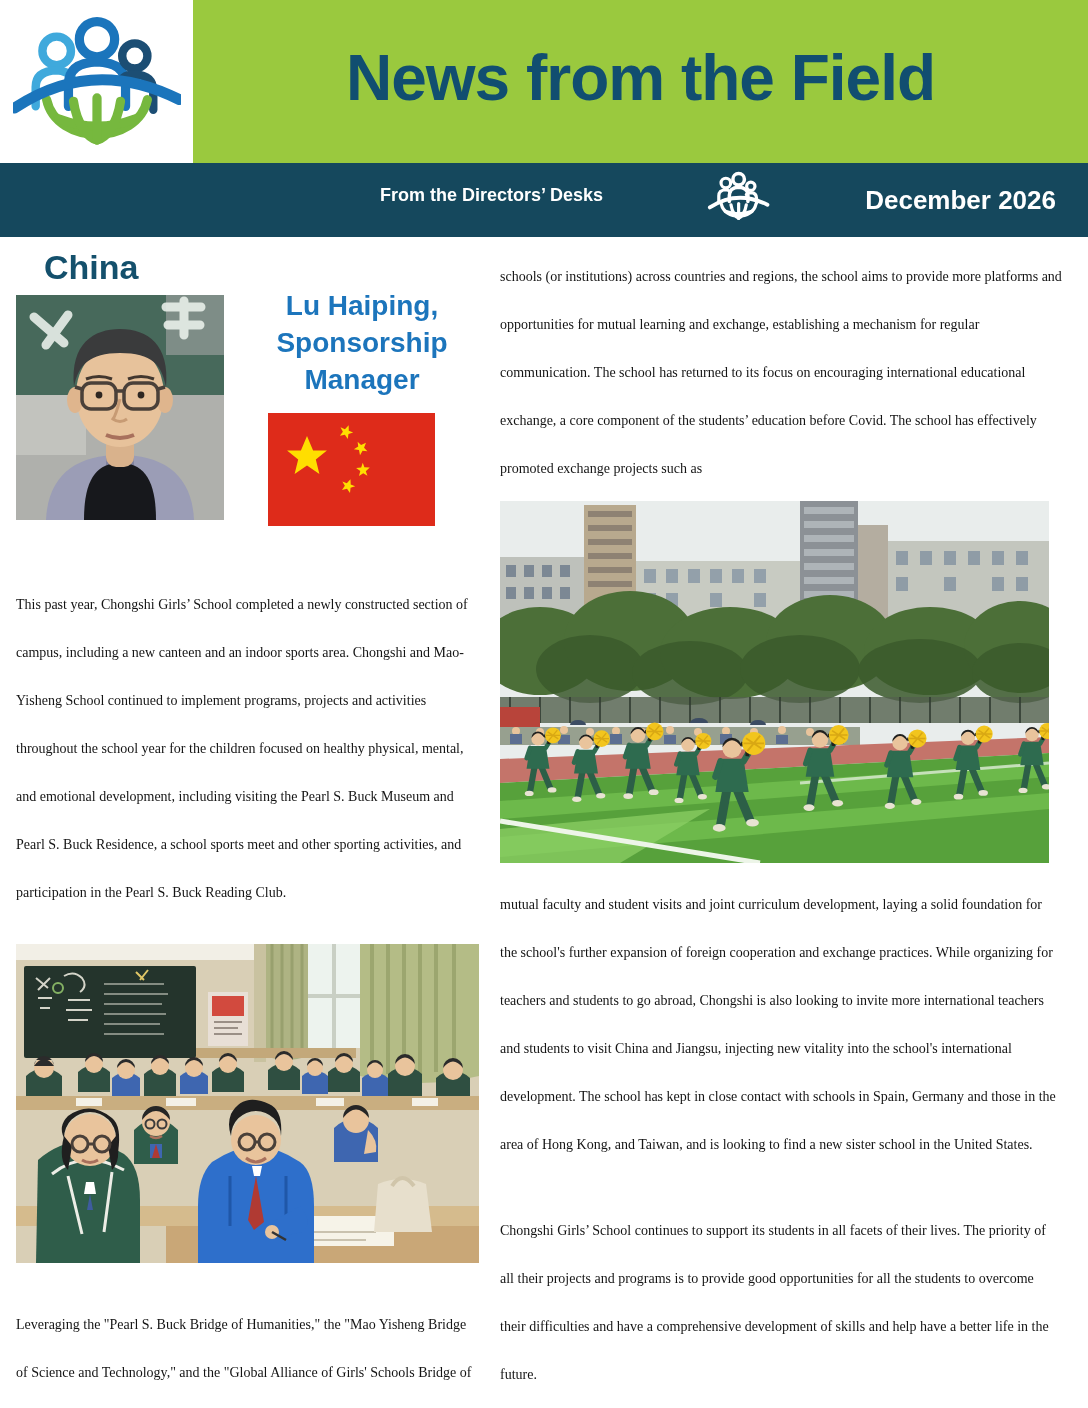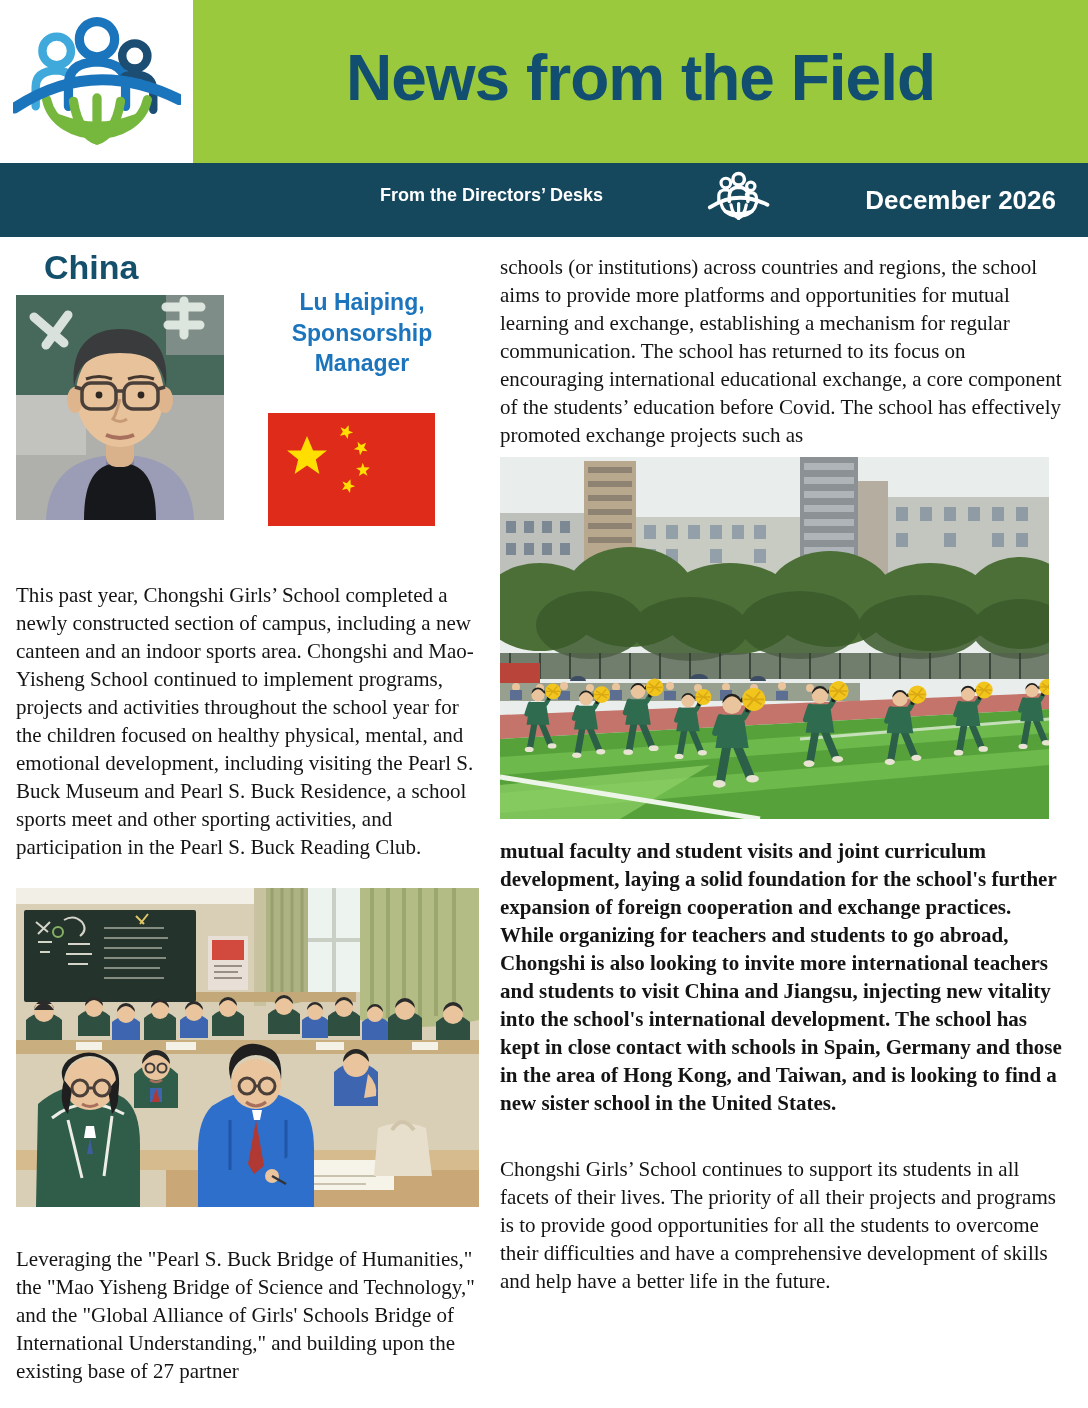--- a/index.html
+++ b/index.html
@@ -19,29 +19,29 @@
   .teal-band .mini-logo{position:absolute;left:706px;top:5px;}
   .teal-band .issue-date{position:absolute;right:32px;top:22px;font-size:26px;font-weight:bold;}
   
   .col-left{position:absolute;left:16px;top:248px;width:464px;}
   .col-right{position:absolute;left:500px;top:248px;width:562px;}
   .section-title{font-family:"Liberation Sans", sans-serif;font-weight:bold;font-size:34px;
                  color:#14506C;margin:0 0 8px 28px;}
   .intro-row{position:relative;height:286px;}
   .portrait{position:absolute;left:0;top:0;width:208px;height:225px;display:block;}
   .author{position:absolute;left:228px;top:-8px;width:236px;text-align:center;
-          font-family:"Liberation Sans", sans-serif;font-weight:bold;font-size:23px;
+          font-family:"Liberation Sans", sans-serif;font-weight:bold;font-size:28px;
           line-height:1.33;color:#1C75BC;}
   .flag{position:absolute;left:252px;top:118px;width:167px;height:113px;display:block;}
-  .body-text{font-size:21px;line-height:28px;margin:0;}
+  .body-text{font-size:14px;line-height:48px;margin:0;}
   .p-gap{margin-top:38px;}
   .photo{display:block;}
   .classroom{margin-top:27px;width:463px;height:319px;}
   .cheer{margin-top:8px;width:549px;height:362px;}
-  .rc-p2{margin-top:18px;font-weight:bold;}
+  .rc-p2{margin-top:18px;}
 </style>
 </head>
 <body>
 
 <div class="page">
 
   <div class="green-band">
     <div class="masthead">
       <h1>News from the Field</h1>
     </div>

